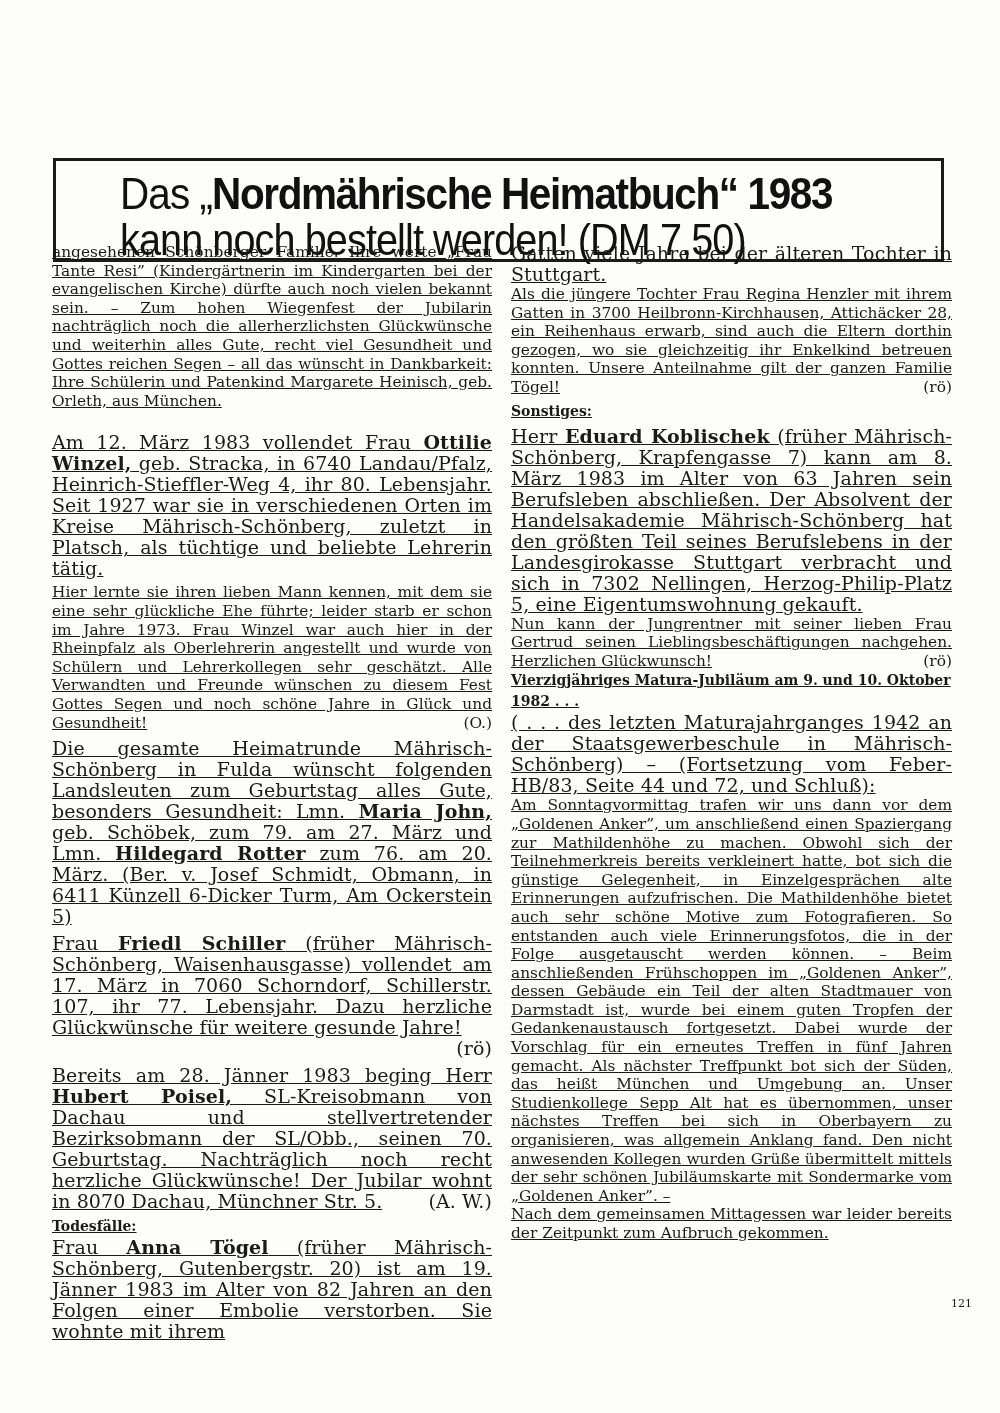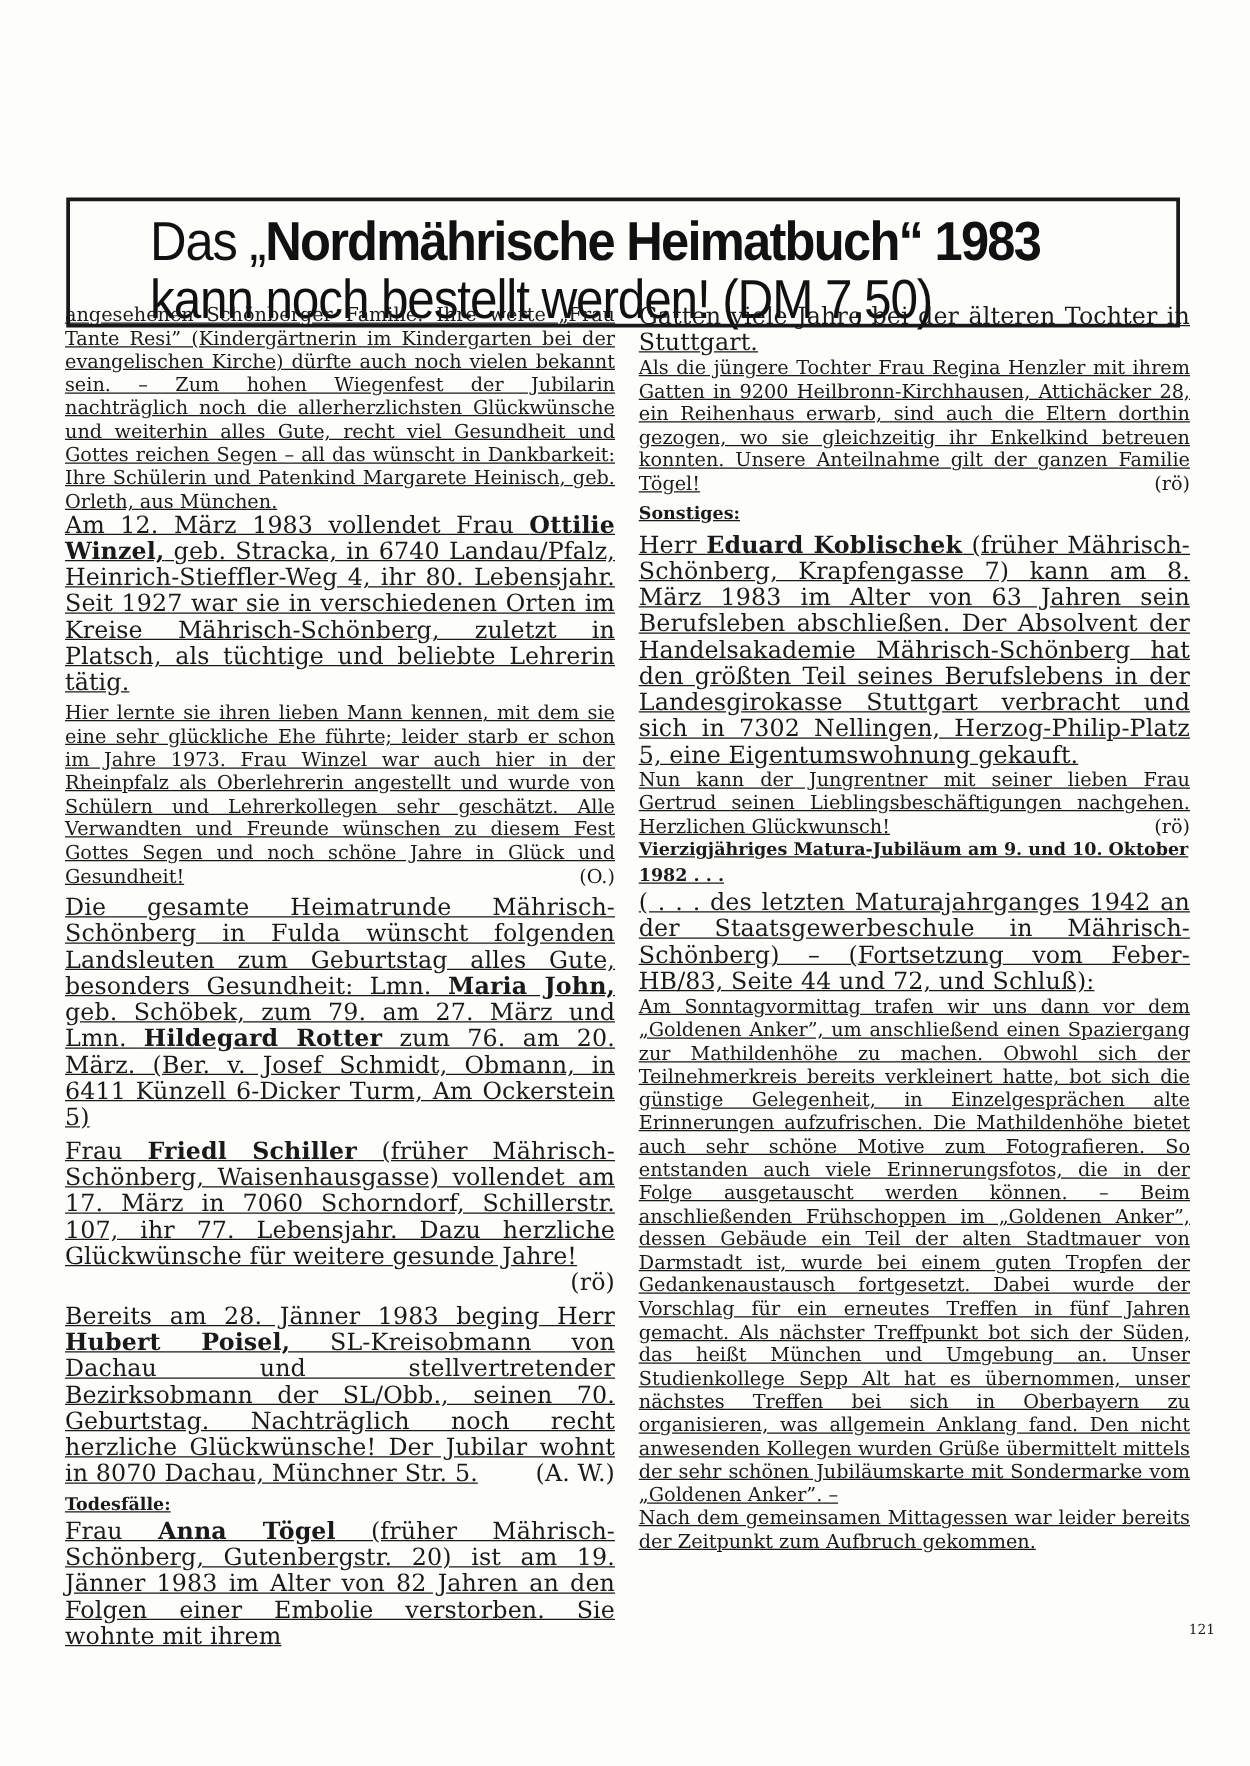--- a/index.html
+++ b/index.html
@@ -23,21 +23,21 @@
   .col-right { left: 511px; width: 441px; }
 
   p { margin: 0; text-align: justify; }
   .small { font-size: 15.4px; line-height: 18.6px; }
   .large { font-size: 19px; line-height: 21px; letter-spacing: 0.1px; }
   .sig { float: right; }
   .clr::after { content: ""; display: block; clear: both; }
   h3 { margin: 0; font-size: 14px; line-height: 21px; font-weight: bold; }
   .gap4 { margin-top: 4px; }
   .gap6 { margin-top: 6px; }
-  .gap18 { }
+  .gap18 { margin-top: 22px; }
   .gap28 { }
 
   .pageno { position: absolute; left: 951px; top: 1297px; font-size: 11px; }
 </style>
 </head>
 <body>
 
 <div class="banner">
   <div class="line l1"><span>Das „</span><b>Nordmährische Heimatbuch“ 1983</b></div>
   <div class="line l2">kann noch bestellt werden! (DM 7,50)</div>
@@ -55,21 +55,21 @@
   <p class="large gap6 clr"><span>Frau </span><b>Friedl Schiller</b><span> (früher Mährisch-Schönberg, Waisenhausgasse) vollendet am 17. März in 7060 Schorndorf, Schillerstr. 107, ihr 77. Lebensjahr. Dazu herzliche Glückwünsche für weitere gesunde Jahre!</span> <span class="sig">(rö)</span></p>
 
   <p class="large gap6 clr"><span>Bereits am 28. Jänner 1983 beging Herr </span><b>Hubert Poisel,</b><span> SL-Kreisobmann von Dachau und stellvertretender Bezirksobmann der SL/Obb., seinen 70. Geburtstag. Nachträglich noch recht herzliche Glückwünsche! Der Jubilar wohnt in 8070 Dachau, Münchner Str. 5.</span> <span class="sig">(A. W.)</span></p>
 
   <h3 class="gap4">Todesfälle:</h3>
   <p class="large"><span>Frau </span><b>Anna Tögel</b><span> (früher Mährisch-Schönberg, Gutenbergstr. 20) ist am 19. Jänner 1983 im Alter von 82 Jahren an den Folgen einer Embolie verstorben. Sie wohnte mit ihrem</span></p>
 </div>
 
 <div class="col col-right">
   <p class="large">Gatten viele Jahre bei der älteren Tochter in Stuttgart.</p>
-  <p class="small clr"><span>Als die jüngere Tochter Frau Regina Henzler mit ihrem Gatten in 9200 Heilbronn-Kirchhausen, Attichäcker 28, ein Reihenhaus erwarb, sind auch die Eltern dorthin gezogen, wo sie gleichzeitig ihr Enkelkind betreuen konnten. Unsere Anteilnahme gilt der ganzen Familie Tögel!</span> <span class="sig">(rö)</span></p>
+  <p class="small clr"><span>Als die jüngere Tochter Frau Regina Henzler mit ihrem Gatten in 3700 Heilbronn-Kirchhausen, Attichäcker 28, ein Reihenhaus erwarb, sind auch die Eltern dorthin gezogen, wo sie gleichzeitig ihr Enkelkind betreuen konnten. Unsere Anteilnahme gilt der ganzen Familie Tögel!</span> <span class="sig">(rö)</span></p>
 
   <h3 class="gap4">Sonstiges:</h3>
   <p class="large gap4"><span>Herr </span><b>Eduard Koblischek</b><span> (früher Mährisch-Schönberg, Krapfengasse 7) kann am 8. März 1983 im Alter von 63 Jahren sein Berufsleben abschließen. Der Absolvent der Handelsakademie Mährisch-Schönberg hat den größten Teil seines Berufslebens in der Landesgirokasse Stuttgart verbracht und sich in 7302 Nellingen, Herzog-Philip-Platz 5, eine Eigentumswohnung gekauft.</span></p>
   <p class="small clr"><span>Nun kann der Jungrentner mit seiner lieben Frau Gertrud seinen Lieblingsbeschäftigungen nachgehen. Herzlichen Glückwunsch!</span> <span class="sig">(rö)</span></p>
 
   <h3 class="gap28">Vierzigjähriges Matura-Jubiläum am 9. und 10. Oktober 1982 . . .</h3>
   <p class="large">( . . . des letzten Maturajahrganges 1942 an der Staatsgewerbeschule in Mährisch-Schönberg) – (Fortsetzung vom Feber-HB/83, Seite 44 und 72, und Schluß):</p>
   <p class="small">Am Sonntagvormittag trafen wir uns dann vor dem „Goldenen Anker”, um anschließend einen Spaziergang zur Mathildenhöhe zu machen. Obwohl sich der Teilnehmerkreis bereits verkleinert hatte, bot sich die günstige Gelegenheit, in Einzelgesprächen alte Erinnerungen aufzufrischen. Die Mathildenhöhe bietet auch sehr schöne Motive zum Fotografieren. So entstanden auch viele Erinnerungsfotos, die in der Folge ausgetauscht werden können. – Beim anschließenden Frühschoppen im „Goldenen Anker”, dessen Gebäude ein Teil der alten Stadtmauer von Darmstadt ist, wurde bei einem guten Tropfen der Gedankenaustausch fortgesetzt. Dabei wurde der Vorschlag für ein erneutes Treffen in fünf Jahren gemacht. Als nächster Treffpunkt bot sich der Süden, das heißt München und Umgebung an. Unser Studienkollege Sepp Alt hat es übernommen, unser nächstes Treffen bei sich in Oberbayern zu organisieren, was allgemein Anklang fand. Den nicht anwesenden Kollegen wurden Grüße übermittelt mittels der sehr schönen Jubiläumskarte mit Sondermarke vom „Goldenen Anker”. –</p>
   <p class="small">Nach dem gemeinsamen Mittagessen war leider bereits der Zeitpunkt zum Aufbruch gekommen.</p>
 </div>

